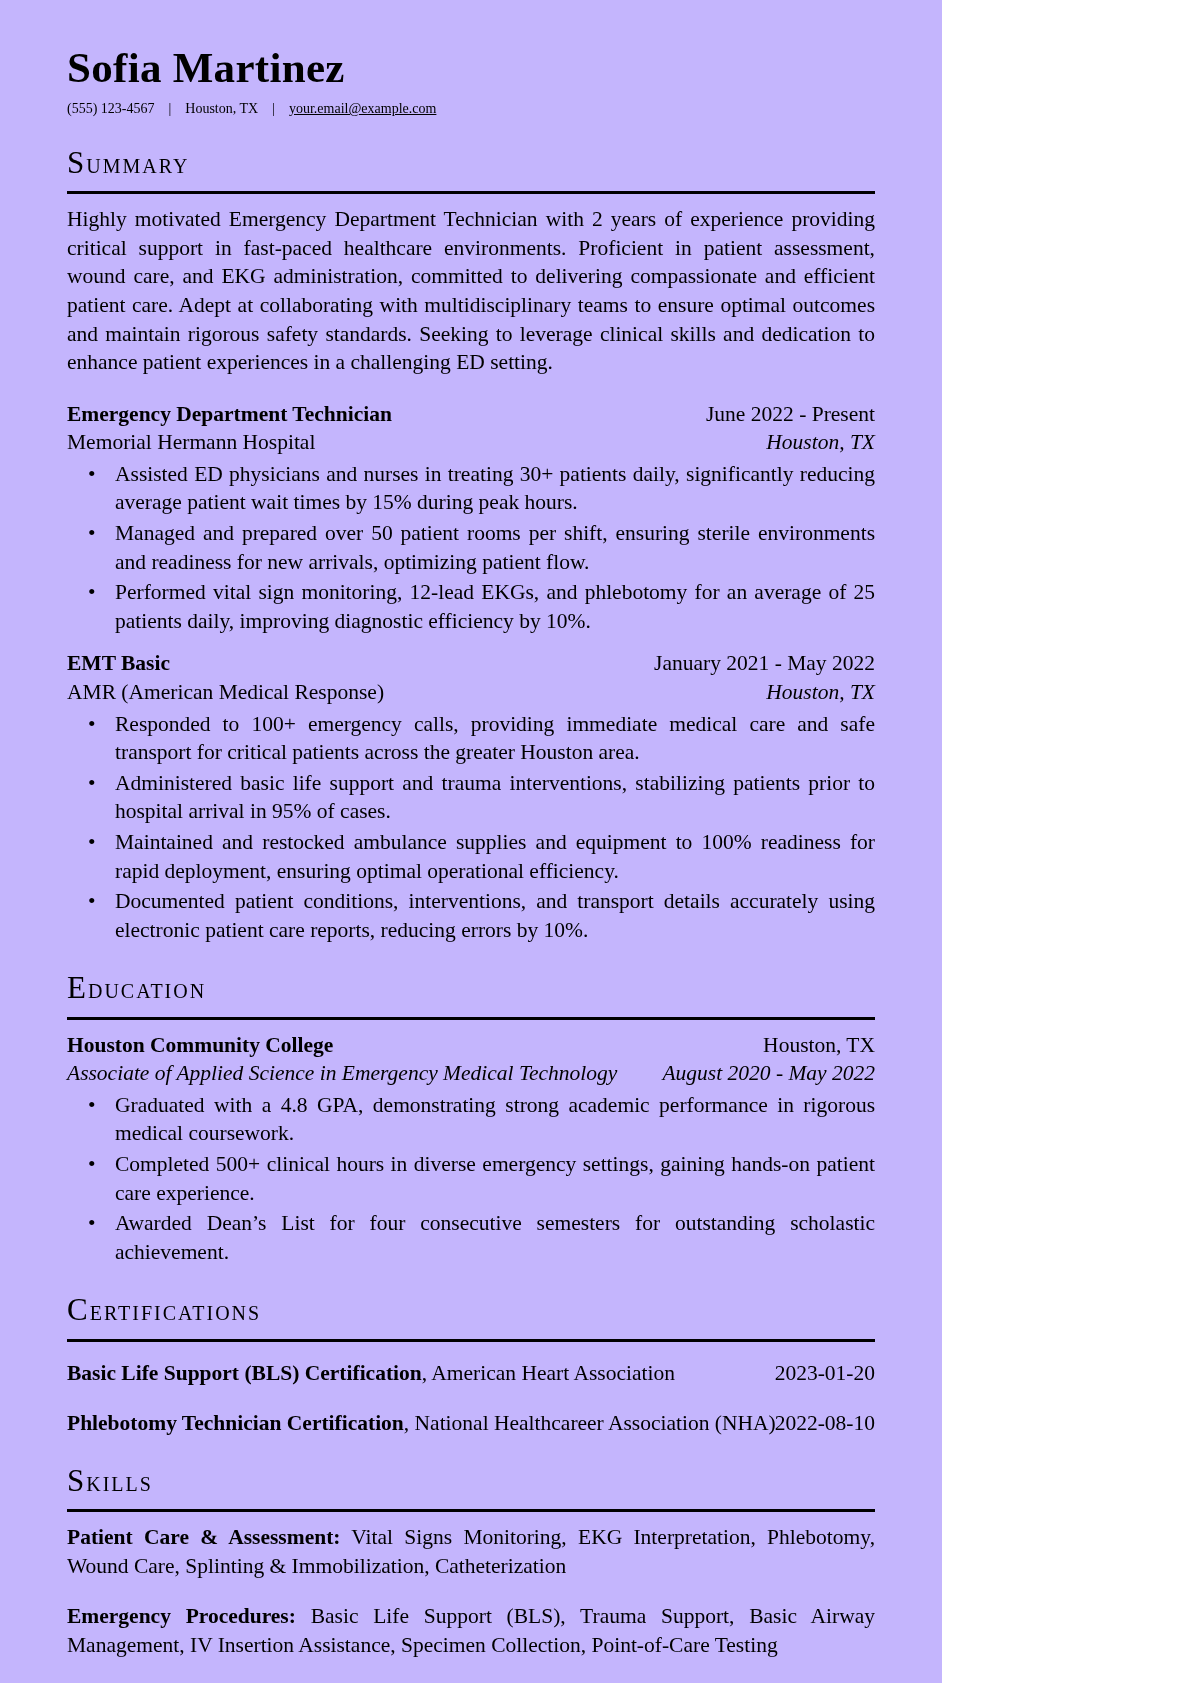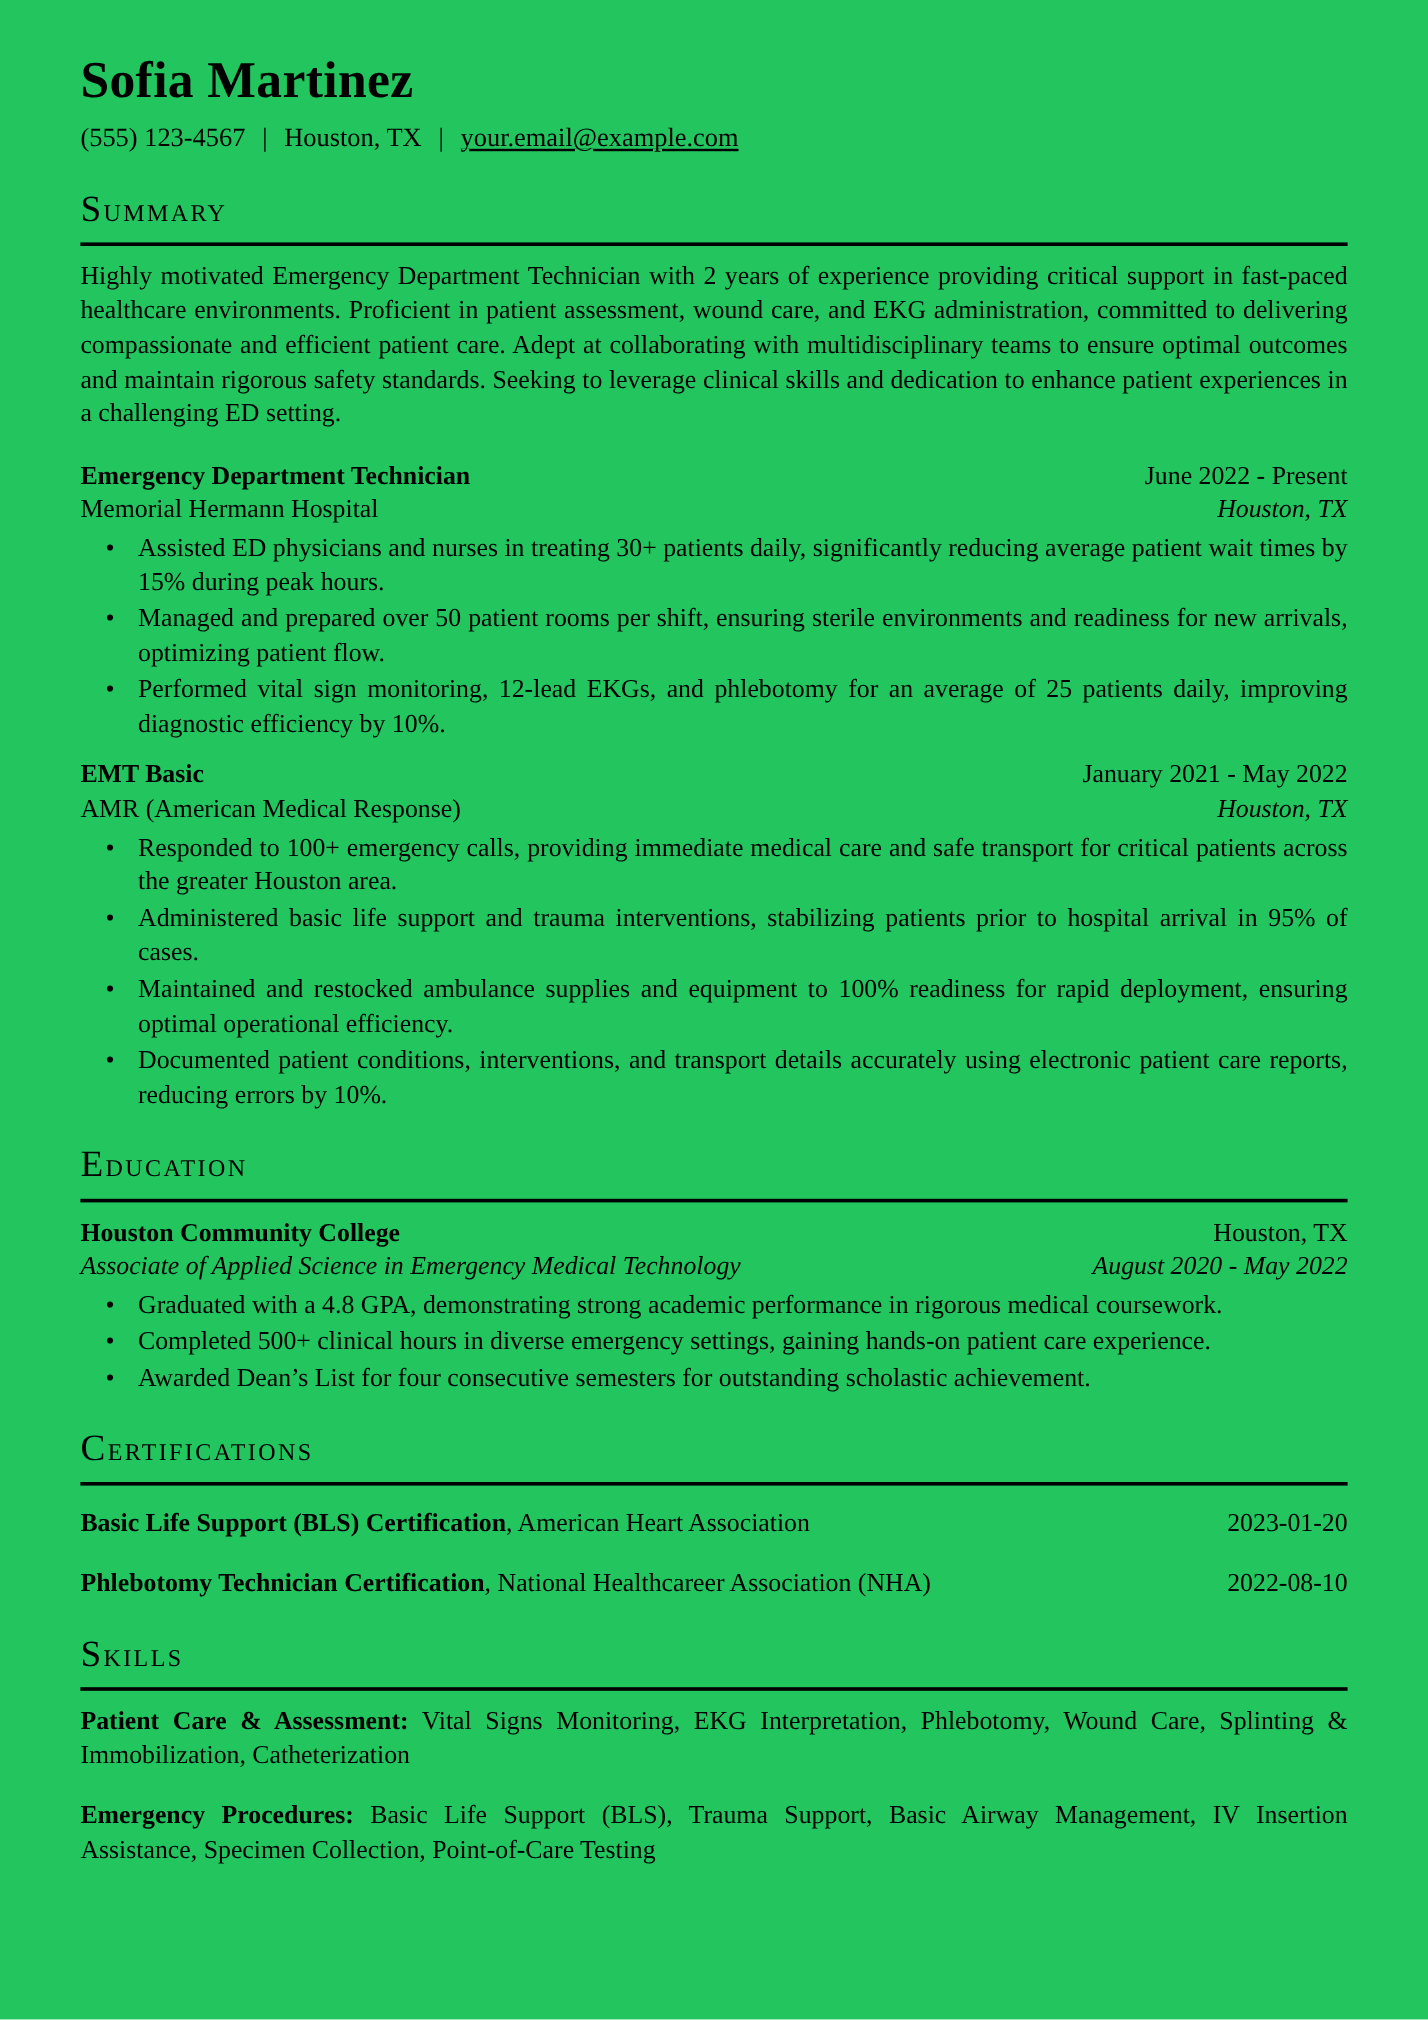--- a/index.html
+++ b/index.html
@@ -1,38 +1,38 @@
 <!DOCTYPE html>
 <html><head>
 <meta charset="utf-8">
 <style>
   html, body { margin: 0; padding: 0; background: #ffffff; }
   .page {
-    width: 1190px;
+    width: 942px;
     height: 1683px;
     box-sizing: border-box;
-    background: #22c55e;
+    background: #c4b5fd;
     color: #000000;
     padding: 44px 67px 0 67px;
     font-family: "Liberation Serif", "DejaVu Serif", serif;
     font-size: 21.5px;
     line-height: 1.33;
     overflow: hidden;
   }
 
   
   .name {
     font-size: 43px;
     font-weight: bold;
     line-height: 1.1;
     margin: 0 0 9px 0;
     letter-spacing: 0.3px;
   }
   .contact {
-    font-size: 22px;
+    font-size: 14px;
     margin: 0 0 2px 0;
     white-space: nowrap;
   }
   .contact .sep { margin: 0 14px; font-weight: normal; }
   .contact .email { text-decoration: underline; color: #000; cursor: pointer; }
 
   
   .section { margin-top: 23px; }
   .sec-head {
     font-size: 20px;

